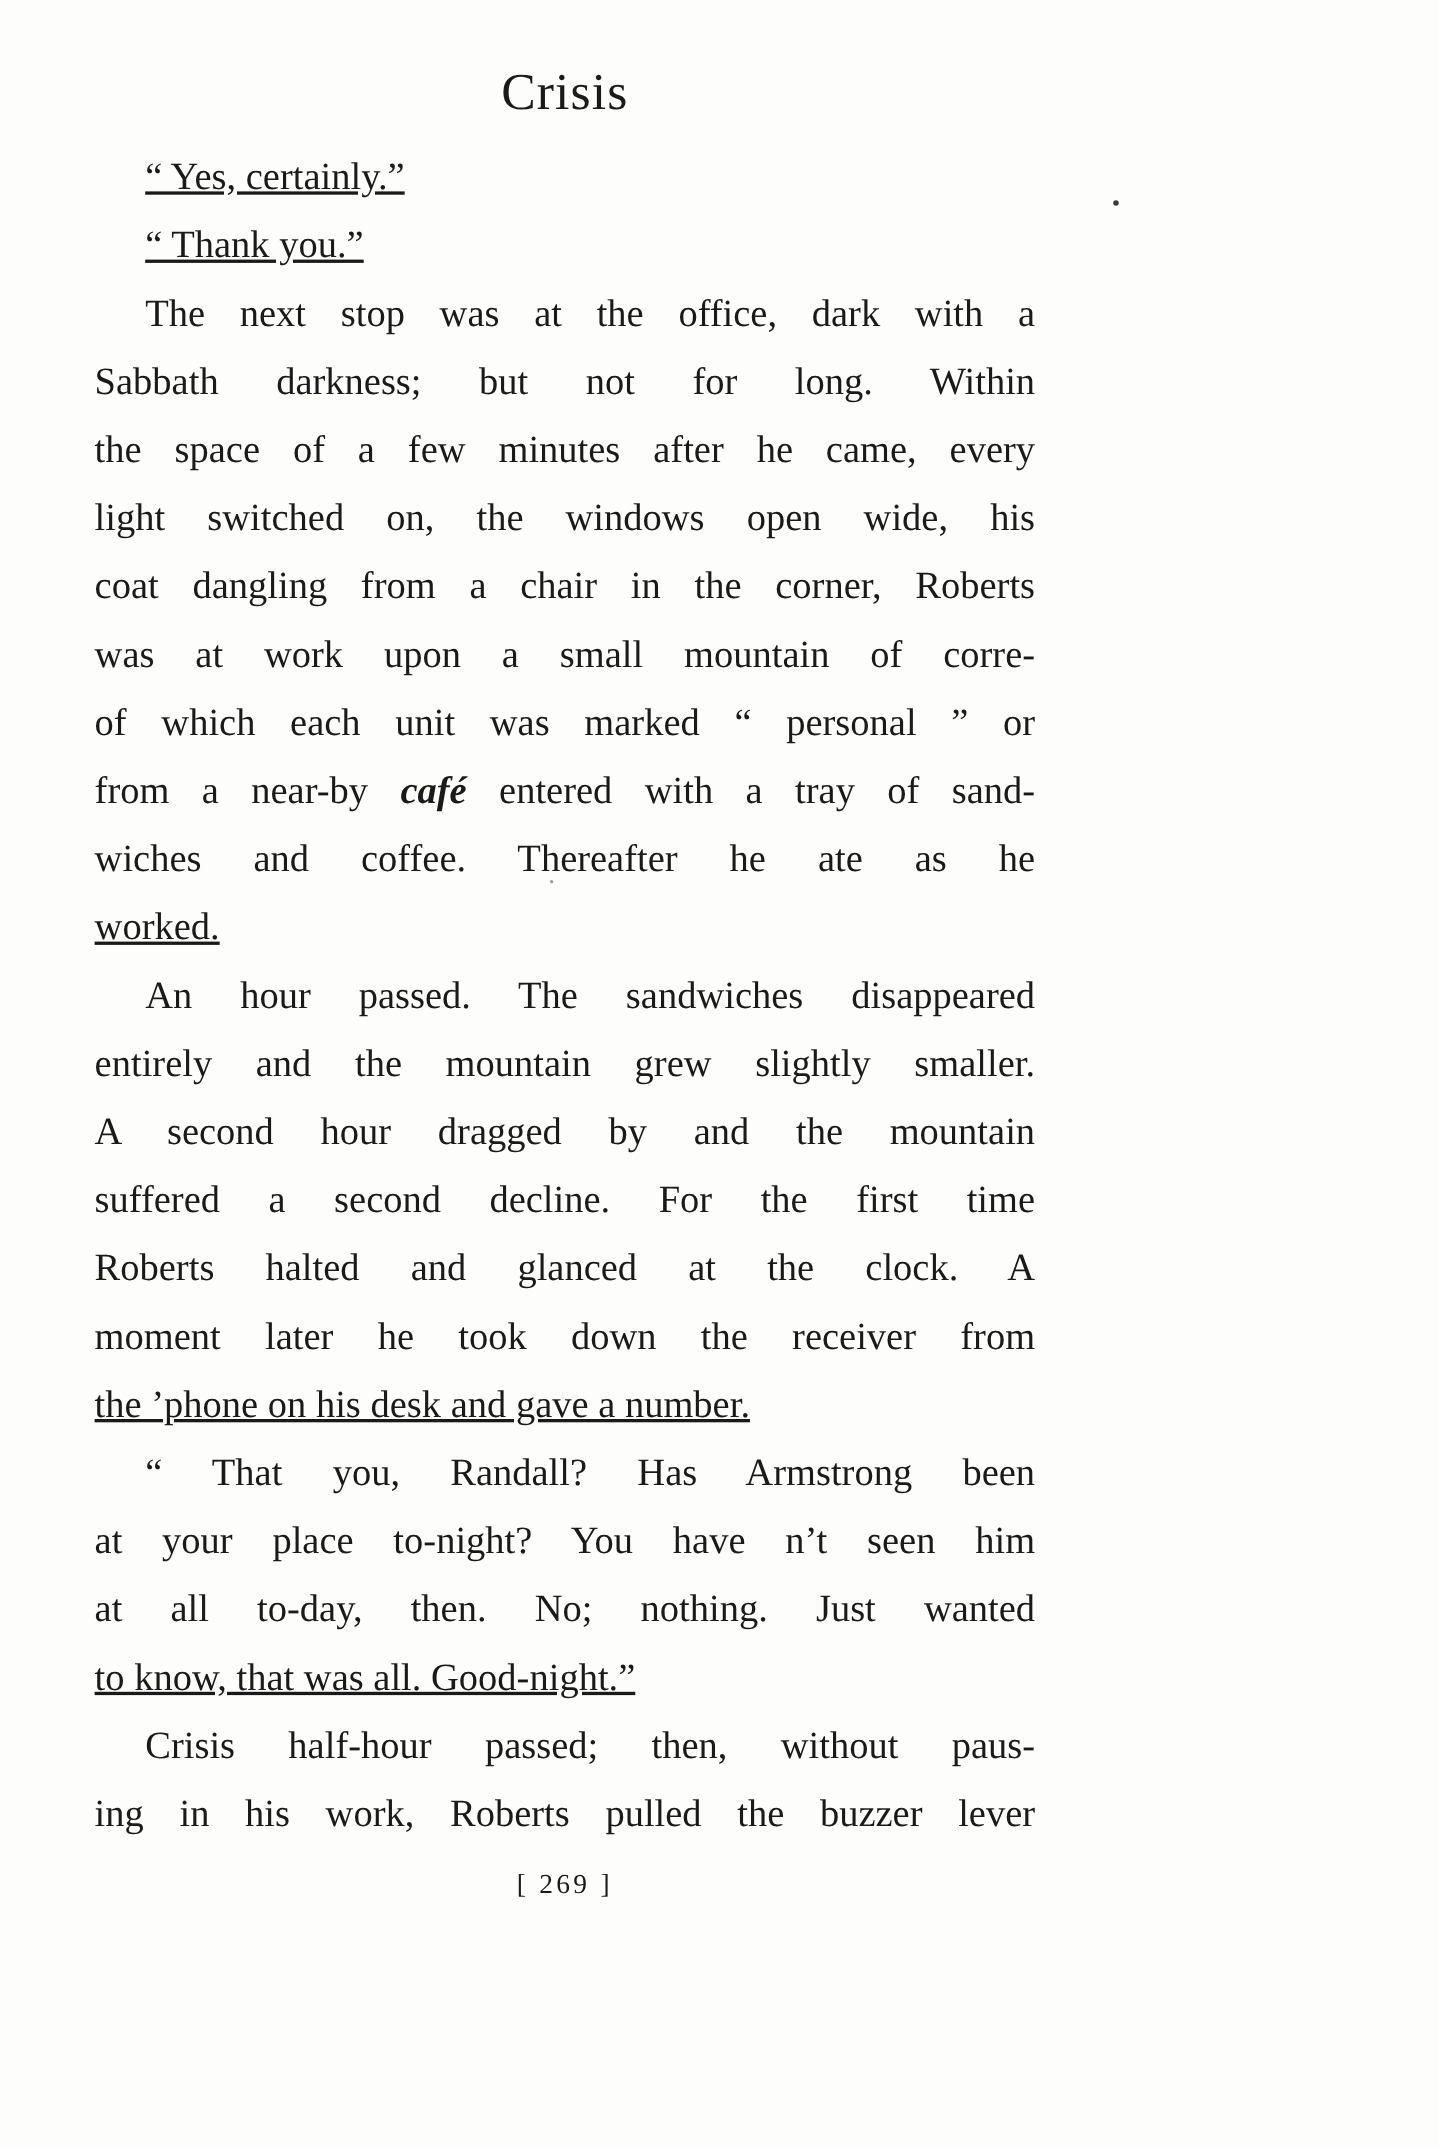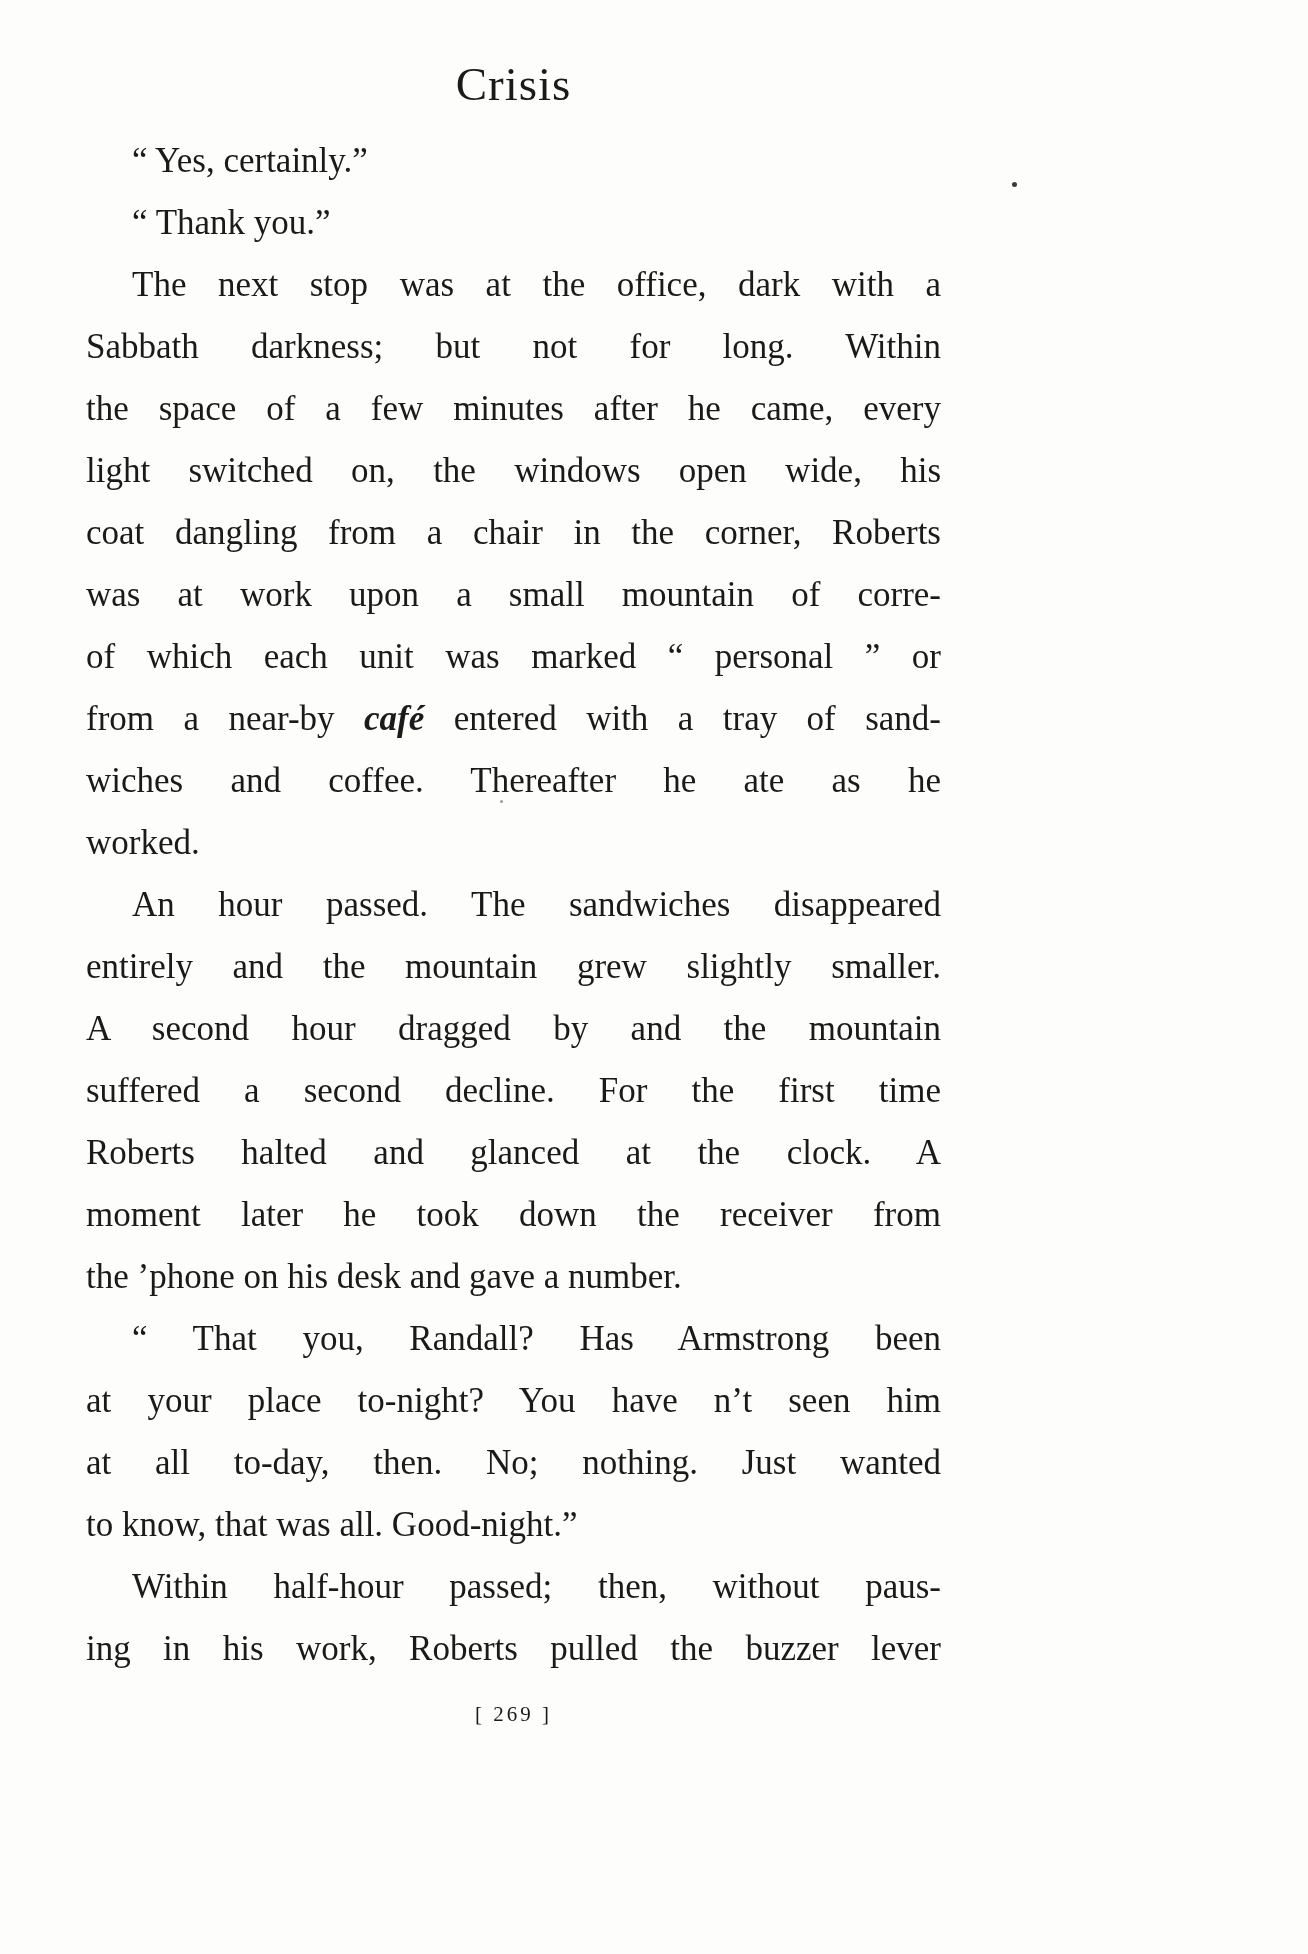--- a/index.html
+++ b/index.html
@@ -27,25 +27,25 @@
     margin-bottom: 10px;
     letter-spacing: 1px;
   }
   .para { margin: 0; }
   .line {
     text-align: justify;
     text-align-last: justify;
     text-justify: inter-word;
   }
   .line.indent { text-indent: 46px; }
-  .line.last { text-align-last: left; }
+  .line.last { text-align-last: left; text-decoration: underline; }
   .line i { font-style: italic; font-weight: bold; }
   .page-number {
     text-align: center;
-    font-size: 21px;
+    font-size: 25px;
     line-height: 48px;
     margin-top: 10px;
     letter-spacing: 3px;
   }
   .speck {
     position: absolute;
     background: #3a3a3a;
     border-radius: 50%;
   }
 </style>
@@ -83,21 +83,21 @@
         <div class="line">moment later he took down the receiver from</div>
         <div class="line last">the ’phone on his desk and gave a number.</div>
       </div>
       <div class="para">
         <div class="line indent">“ That you, Randall? Has Armstrong been</div>
         <div class="line">at your place to-night? You have n’t seen him</div>
         <div class="line">at all to-day, then. No; nothing. Just wanted</div>
         <div class="line last">to know, that was all. Good-night.”</div>
       </div>
       <div class="para">
-        <div class="line indent">Within half-hour passed; then, without paus-</div>
+        <div class="line indent">Crisis half-hour passed; then, without paus-</div>
         <div class="line">ing in his work, Roberts pulled the buzzer lever</div>
       </div>
     </div>
 
   <div class="page-number">[ 269 ]</div>
 </div>
 
 <div class="speck" style="left: 1012px; top: 182px; width: 5px; height: 5px;"></div>
 <div class="speck" style="left: 500px; top: 800px; width: 3px; height: 3px; opacity: .5;"></div>
 

